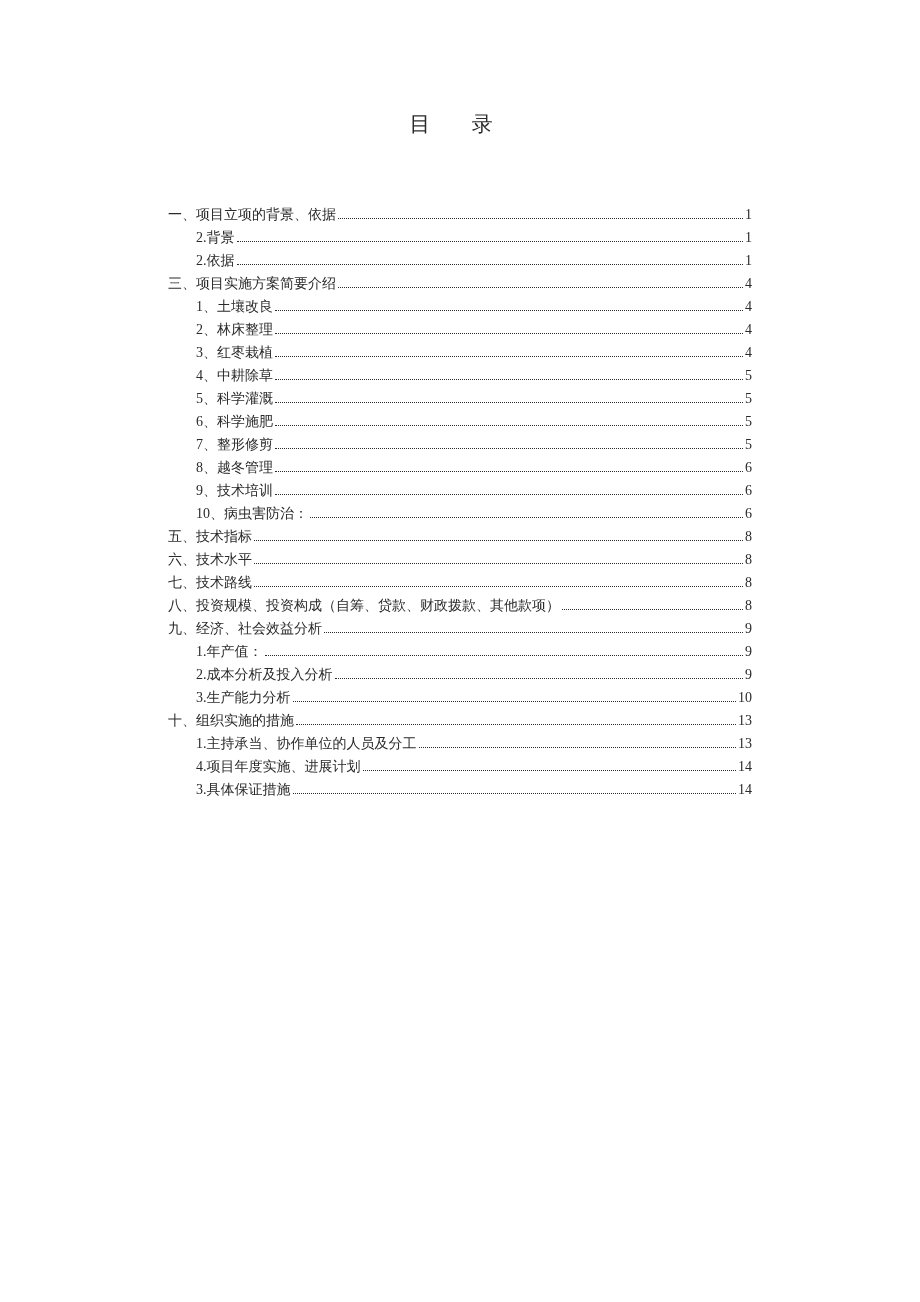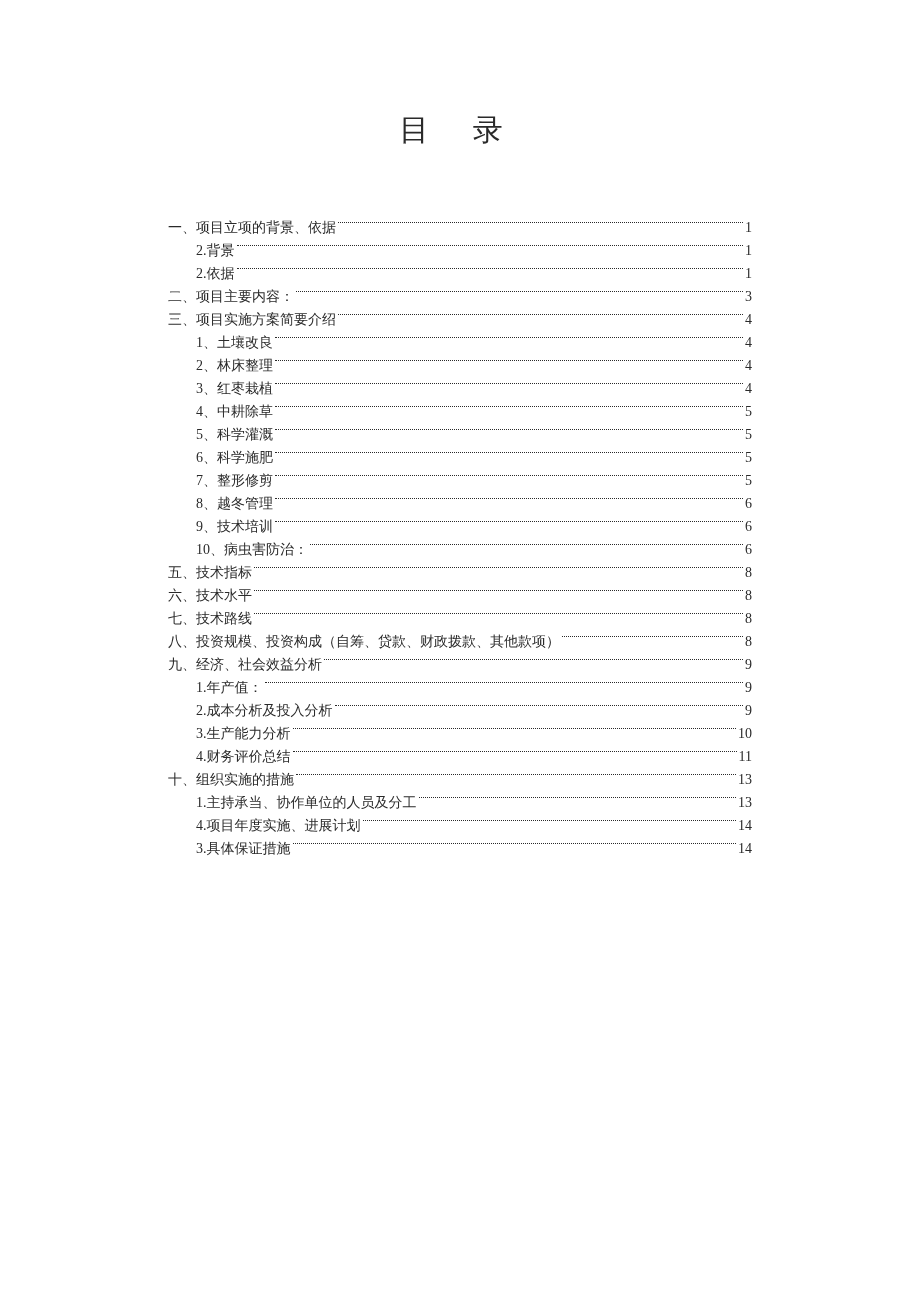--- a/index.html
+++ b/index.html
@@ -8,30 +8,30 @@
       background: #ffffff;
       font-family: "SimSun", "宋体", serif;
       width: 920px;
     }
     .page {
       padding: 110px 168px 100px 168px;
       color: #2a2a2a;
     }
     .title {
       text-align: center;
-      font-size: 30px;
+      font-size: 21px;
       font-weight: normal;
       letter-spacing: 18px;
       margin-bottom: 70px;
     }
     .toc {
     }
     .toc-row {
       display: flex;
-      align-items: flex-start;
+      align-items: flex-end;
       font-size: 14px;
       line-height: 1.0;
       margin-bottom: 9px;
       white-space: nowrap;
     }
     .toc-row.sub {
       padding-left: 28px;
     }
     .toc-label {
       flex: 0 0 auto;
@@ -60,25 +60,20 @@
       </div>
       <div class="toc-row sub">
         <span class="toc-label">2.背景</span>
         <span class="dots"></span>
         <span class="toc-page">1</span>
       </div>
       <div class="toc-row sub">
         <span class="toc-label">2.依据</span>
         <span class="dots"></span>
         <span class="toc-page">1</span>
-      </div>
-      <div class="toc-row">
-        <span class="toc-label">二、项目主要内容：</span>
-        <span class="dots"></span>
-        <span class="toc-page">3</span>
       </div>
       <div class="toc-row">
         <span class="toc-label">三、项目实施方案简要介绍</span>
         <span class="dots"></span>
         <span class="toc-page">4</span>
       </div>
       <div class="toc-row sub">
         <span class="toc-label">1、土壤改良</span>
         <span class="dots"></span>
         <span class="toc-page">4</span>
@@ -161,25 +156,20 @@
       <div class="toc-row sub">
         <span class="toc-label">2.成本分析及投入分析</span>
         <span class="dots"></span>
         <span class="toc-page">9</span>
       </div>
       <div class="toc-row sub">
         <span class="toc-label">3.生产能力分析</span>
         <span class="dots"></span>
         <span class="toc-page">10</span>
       </div>
-      <div class="toc-row sub">
-        <span class="toc-label">4.财务评价总结</span>
-        <span class="dots"></span>
-        <span class="toc-page">11</span>
-      </div>
       <div class="toc-row">
         <span class="toc-label">十、组织实施的措施</span>
         <span class="dots"></span>
         <span class="toc-page">13</span>
       </div>
       <div class="toc-row sub">
         <span class="toc-label">1.主持承当、协作单位的人员及分工</span>
         <span class="dots"></span>
         <span class="toc-page">13</span>
       </div>

